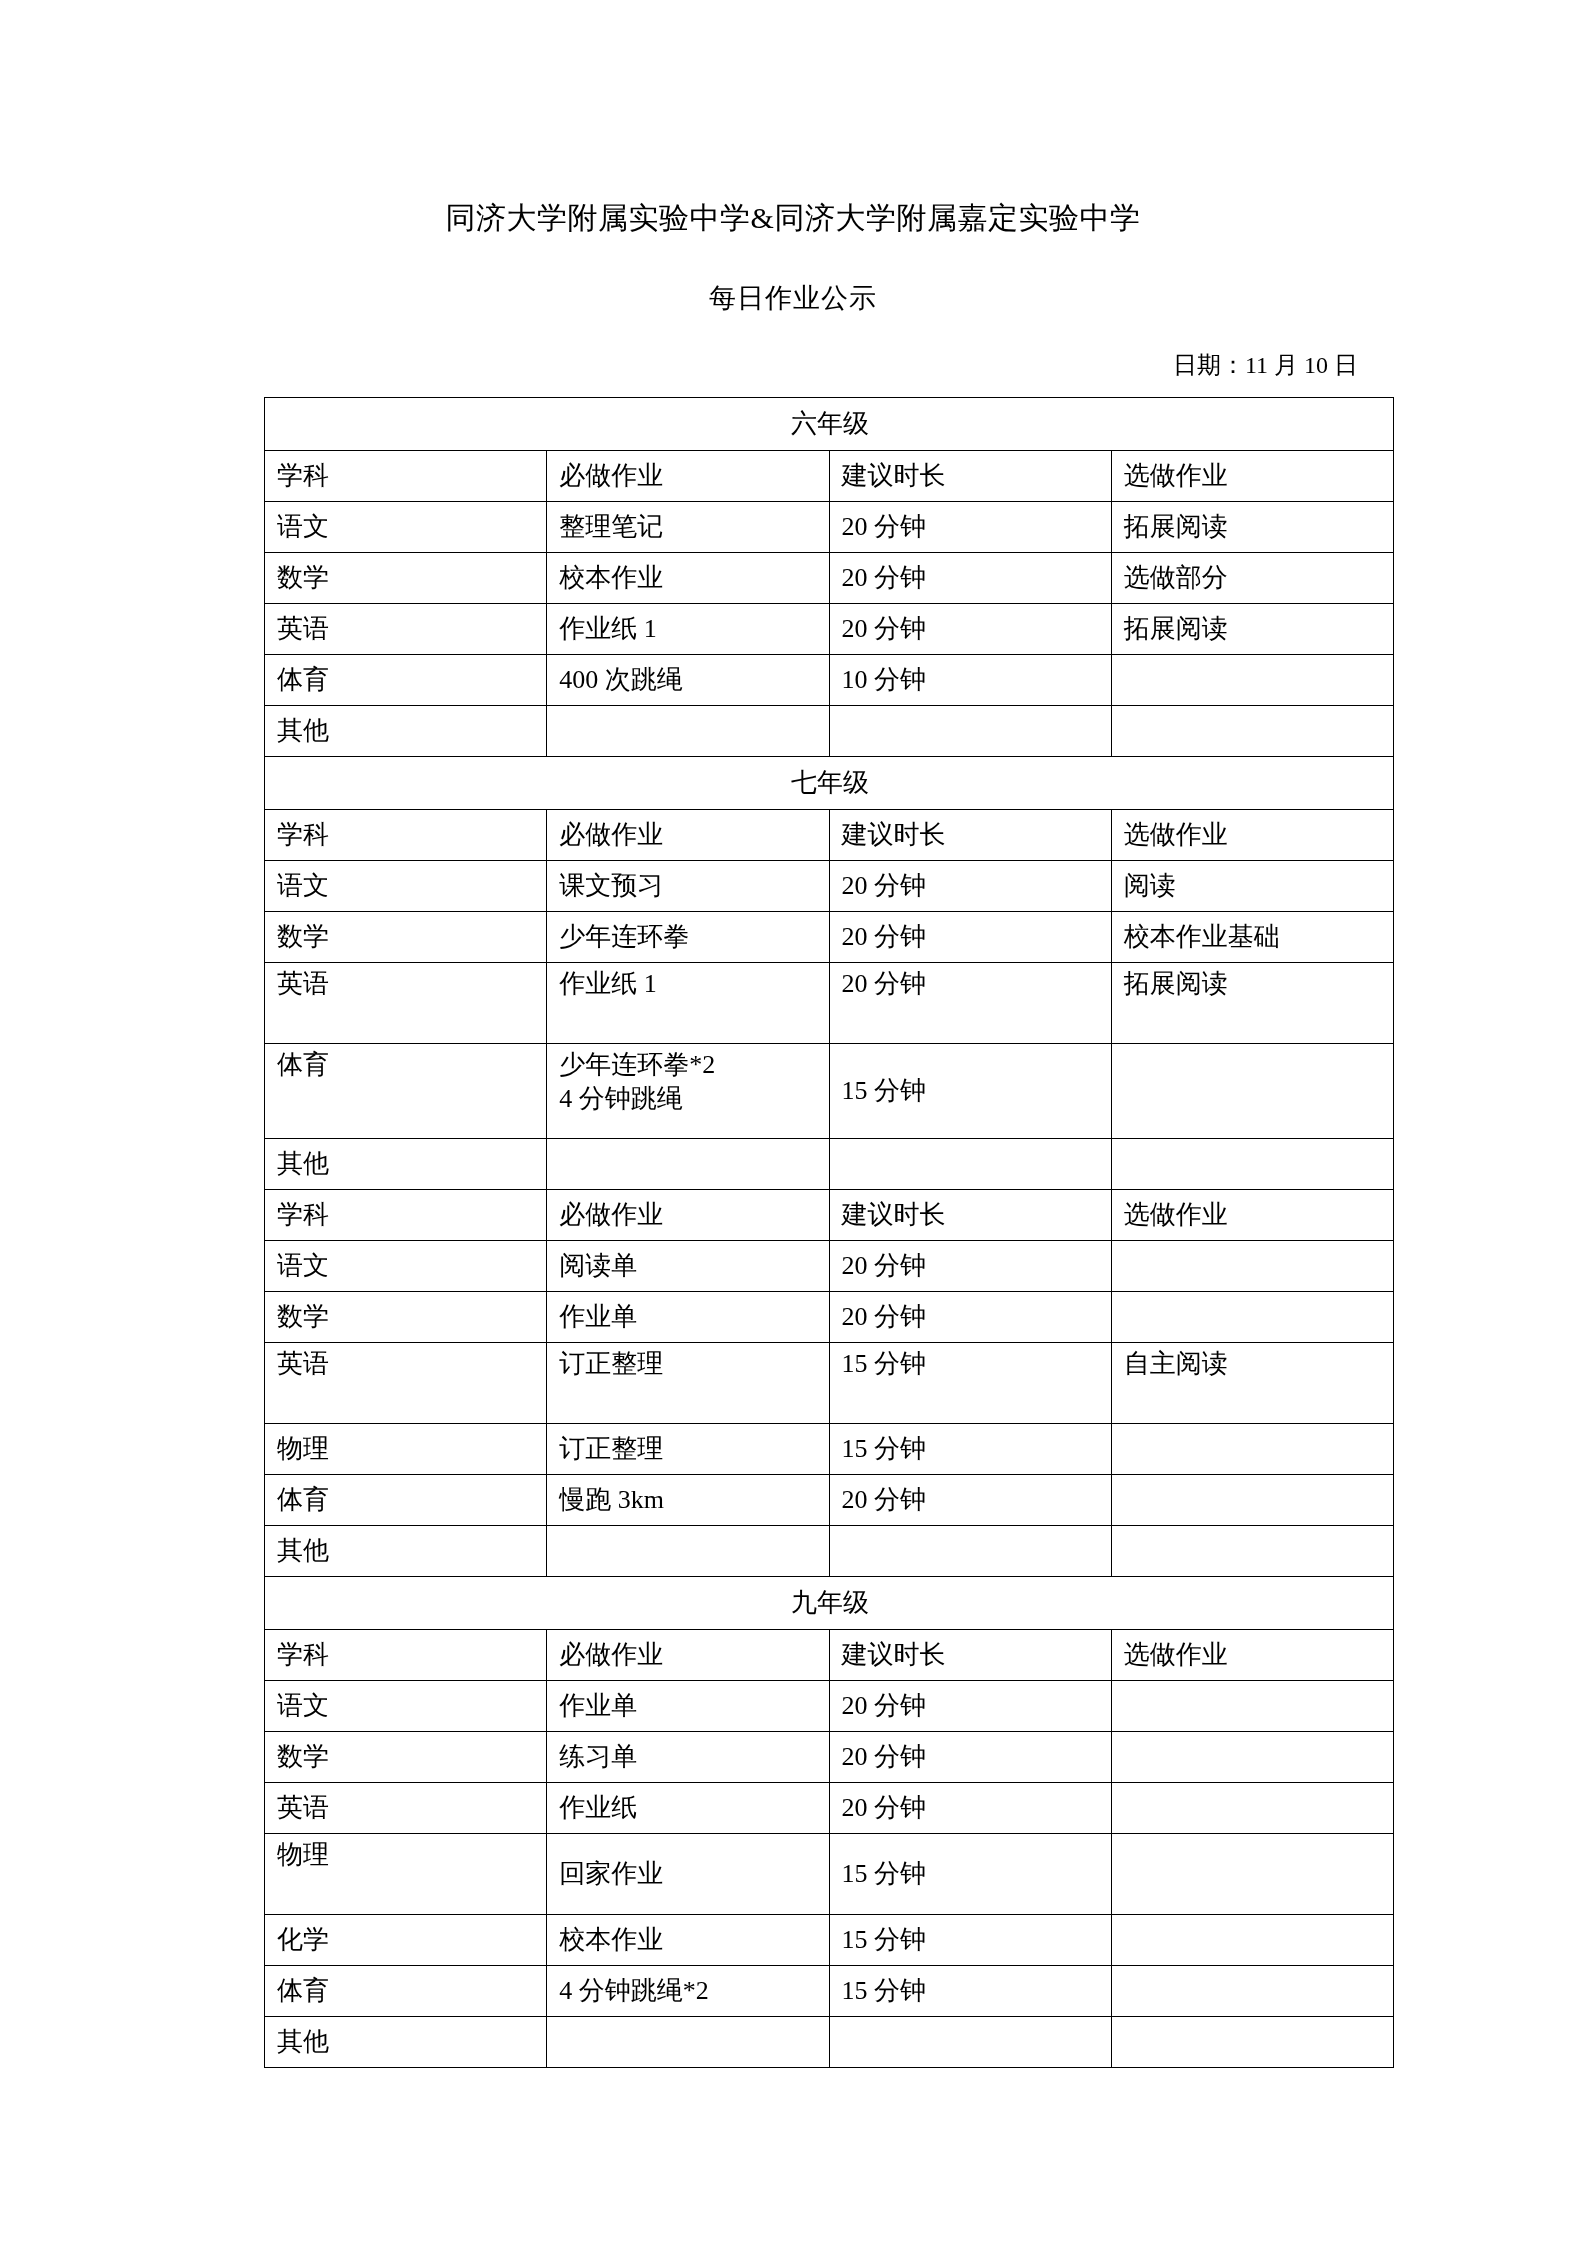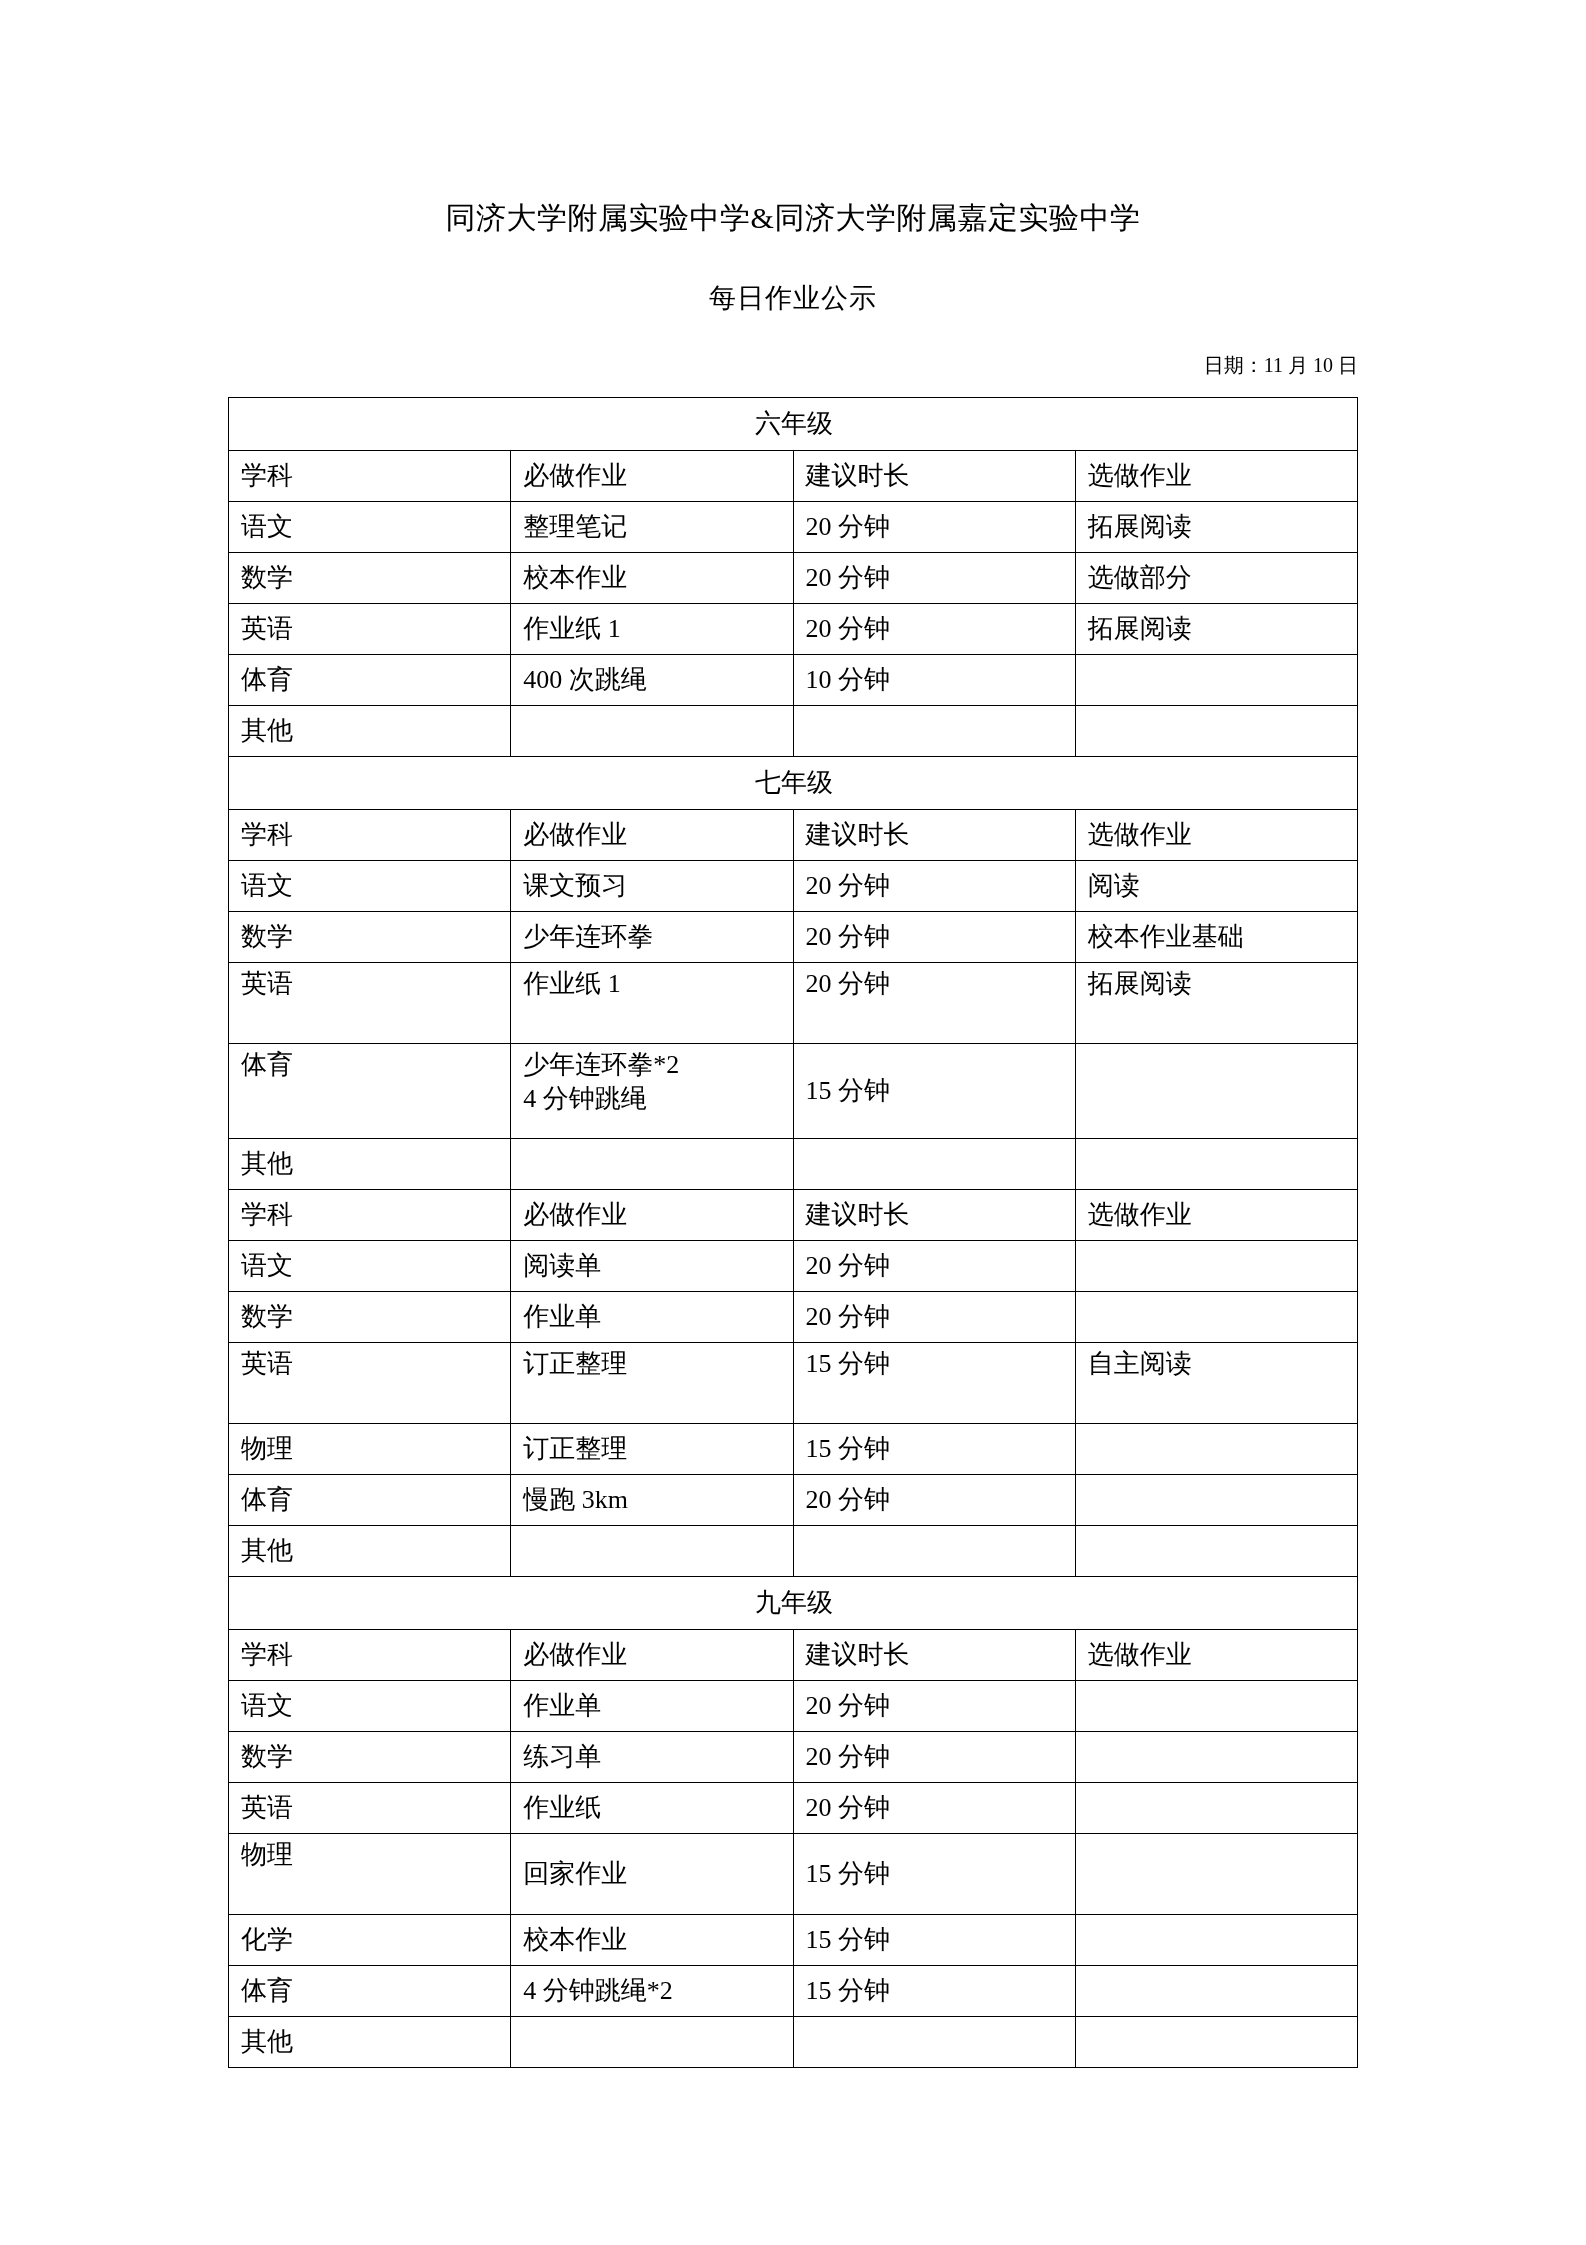--- a/index.html
+++ b/index.html
@@ -43,34 +43,35 @@
     font-size: 27px;
     line-height: 52px;
     letter-spacing: 1px;
   }
   .doc-date {
     position: absolute;
     left: 228px;
     top: 347px;
     width: 1130px;
     text-align: right;
-    font-size: 20px;
+    font-size: 24px;
     line-height: 36px;
   }
   .sheet {
     position: absolute;
     left: 228px;
     top: 397px;
     width: 1130px;
   }
   table.grid {
     border-collapse: collapse;
     table-layout: fixed;
     width: 1130px;
     font-size: 26px;
+    margin-left: 36px;
   }
   table.grid td {
     border: 1.5px solid #000000;
     padding: 4px 10px 4px 12px;
     vertical-align: middle;
     line-height: 34px;
     word-break: break-word;
   }
   td.c-sub   { width: 150px; }
   td.c-req   { width: 392px; }

